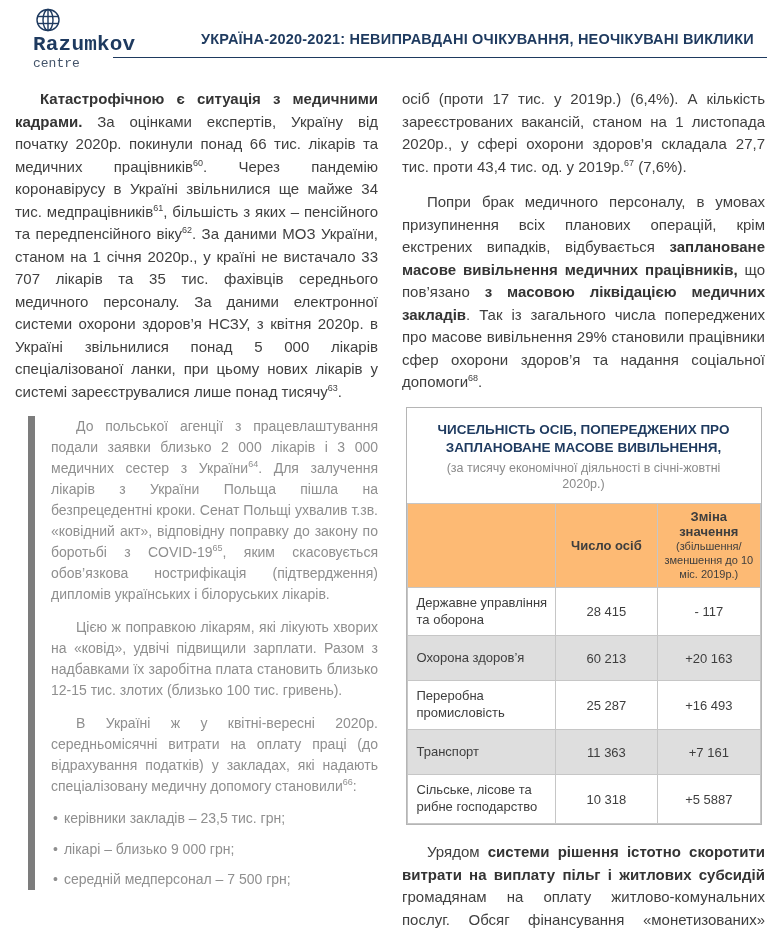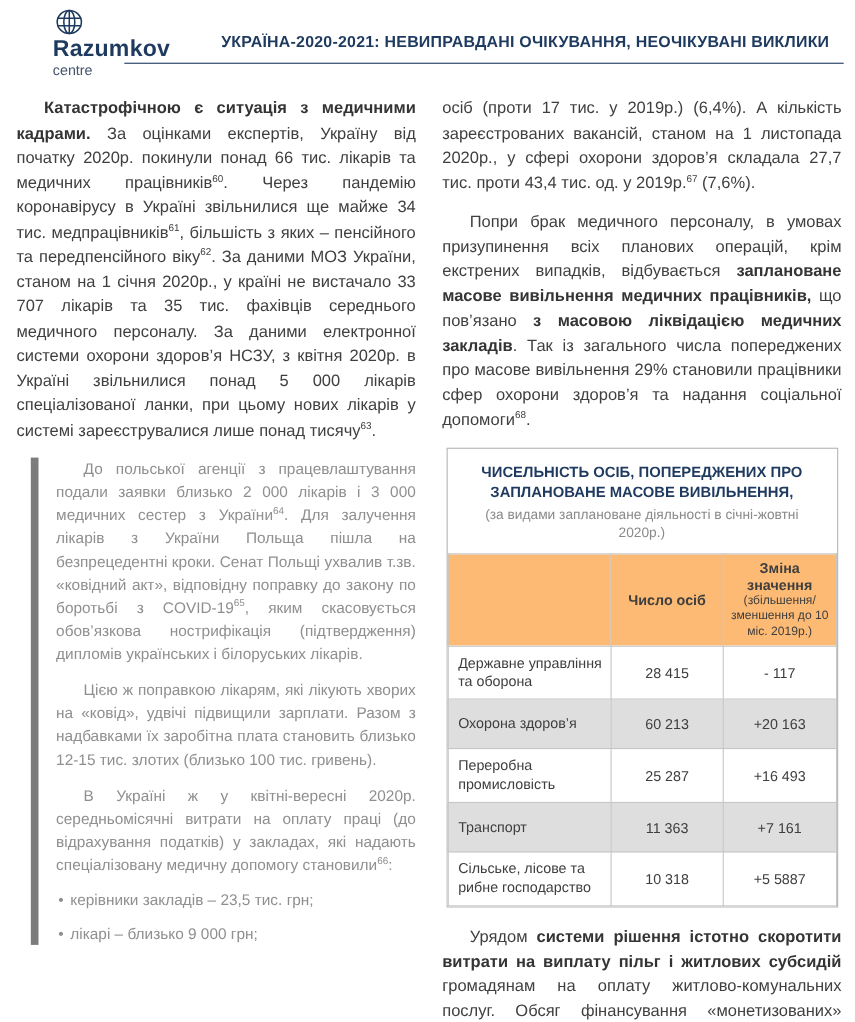--- a/index.html
+++ b/index.html
@@ -6,21 +6,21 @@
   body{
     width:777px;height:929px;background:#ffffff;
     font-family:"Liberation Sans", sans-serif;
     color:#3f3f3f;
     -webkit-font-smoothing:antialiased;
   }
   .page{position:relative;width:777px;height:929px;overflow:hidden;background:#fff;}
 
   
   .header{position:absolute;top:0;left:0;right:0;height:80px;}
-  .logo-block{position:absolute;left:48px;top:8px;width:170px;}
+  .logo-block{position:absolute;left:33px;top:8px;width:170px;font-family:Liberation Mono, monospace;}
   .globe{display:block;margin-left:2px;margin-bottom:2px;}
   .logo-name{font-size:21px;font-weight:bold;color:#1e3a5f;letter-spacing:0.2px;line-height:1.05;}
   .logo-sub{font-size:13px;color:#44546a;line-height:1.1;margin-top:1px;}
   .header-title{
     position:absolute;left:190px;top:31px;width:575px;
     text-align:center;font-size:14.5px;font-weight:bold;color:#1e3a5f;
     letter-spacing:0.2px;
   }
   .header-rule{position:absolute;left:113px;top:57px;width:654px;border-top:1.6px solid #1e3a5f;}
 
@@ -98,32 +98,33 @@
     <div class="col">
       <p class="indent"><b>Катастрофічною є ситуація з медичними кадрами.</b><span> За оцінками експертів, Україну від початку 2020р. покинули понад 66 тис. лікарів та медичних працівників</span><sup>60</sup><span>. Через пандемію коронавірусу в Україні звільнилися ще майже 34 тис. медпрацівників</span><sup>61</sup><span>, більшість з яких – пенсійного та передпенсійного віку</span><sup>62</sup><span>. За даними МОЗ України, станом на 1 січня 2020р., у країні не вистачало 33 707 лікарів та 35 тис. фахівців середнього медичного персоналу. За даними електронної системи охорони здоров’я НСЗУ, з квітня 2020р. в Україні звільнилися понад 5 000 лікарів спеціалізованої ланки, при цьому нових лікарів у системі зареєструвалися лише понад тисячу</span><sup>63</sup><span>.</span></p>
 
       <div class="inset">
         <p class="indent"><span>До польської агенції з працевлаштування подали заявки близько 2 000 лікарів і 3 000 медичних сестер з України</span><sup>64</sup><span>. Для залучення лікарів з України Польща пішла на безпрецедентні кроки. Сенат Польщі ухвалив т.зв. «ковідний акт», відповідну поправку до закону по боротьбі з COVID-19</span><sup>65</sup><span>, яким скасовується обов’язкова нострифікація (підтвердження) дипломів українських і білоруських лікарів.</span></p>
         <p class="indent">Цією ж поправкою лікарям, які лікують хворих на «ковід», удвічі підвищили зарплати. Разом з надбавками їх заробітна плата становить близько 12-15 тис. злотих (близько 100 тис. гривень).</p>
         <p class="indent"><span>В Україні ж у квітні-вересні 2020р. середньомісячні витрати на оплату праці (до відрахування податків) у закладах, які надають спеціалізовану медичну допомогу становили</span><sup>66</sup><span>:</span></p>
         <ul class="bullets">
           <li><span class="bullet-glyph">•</span><span>керівники закладів – 23,5 тис. грн;</span></li>
           <li><span class="bullet-glyph">•</span><span>лікарі – близько 9 000 грн;</span></li>
+          <li><span class="bullet-glyph">•</span><span>середній медперсонал – 7 500 грн;</span></li>
         </ul>
       </div>
 
     </div>
 
     <div class="col">
       <p><span>осіб (проти 17 тис. у 2019р.) (6,4%). А кількість зареєстрованих вакансій, станом на 1 листопада 2020р., у сфері охорони здоров’я складала 27,7 тис. проти 43,4 тис. од. у 2019р.</span><sup>67</sup><span> (7,6%).</span></p>
       <p class="indent"><span>Попри брак медичного персоналу, в умовах призупинення всіх планових операцій, крім екстрених випадків, відбувається </span><b>заплановане масове вивільнення медичних працівників,</b><span> що пов’язано </span><b>з масовою ліквідацією медичних закладів</b><span>. Так із загального числа попереджених про масове вивільнення 29% становили працівники сфер охорони здоров’я та надання соціальної допомоги</span><sup>68</sup><span>.</span></p>
 
       <div class="table-box">
         <div class="table-title">ЧИСЕЛЬНІСТЬ ОСІБ, ПОПЕРЕДЖЕНИХ ПРО ЗАПЛАНОВАНЕ МАСОВЕ ВИВІЛЬНЕННЯ,</div>
-        <div class="table-subtitle">(за видами заплановане діяльності в січні-жовтні 2020р.)</div>
+        <div class="table-subtitle">(за тисячу економічної діяльності в січні-жовтні 2020р.)</div>
         <table class="data">
           <thead>
             <tr>
               <th class="col-label"></th>
               <th class="col-num">Число осіб</th>
               <th class="col-num small-note-cell">
                 <span>Зміна значення</span>
                 <span class="note">(збільшення/ зменшення до 10 міс. 2019р.)</span>
               </th>
             </tr>

